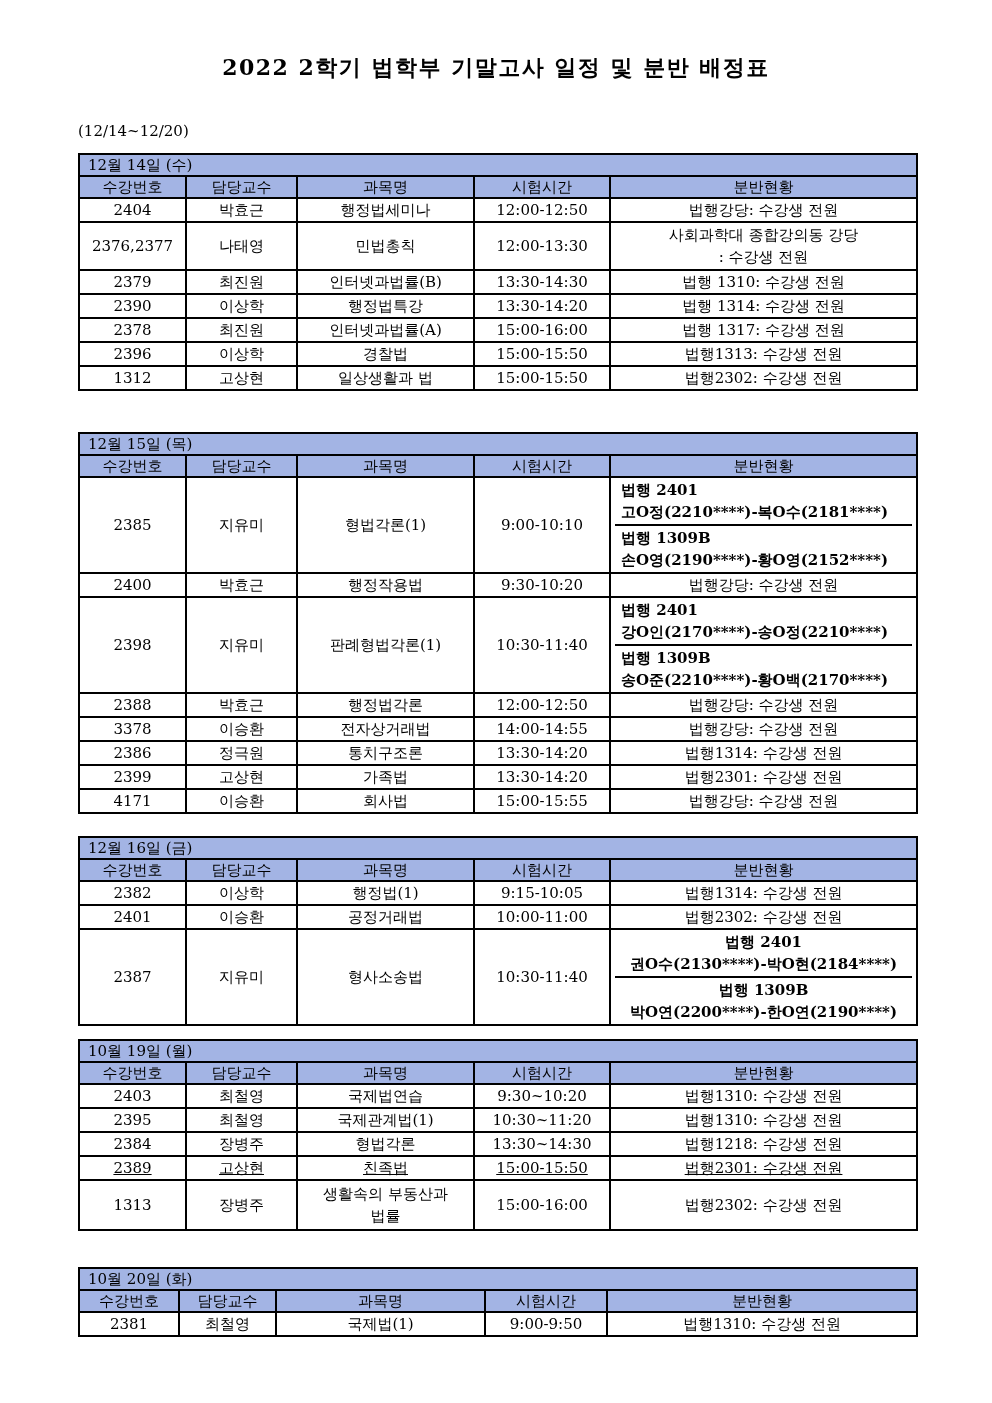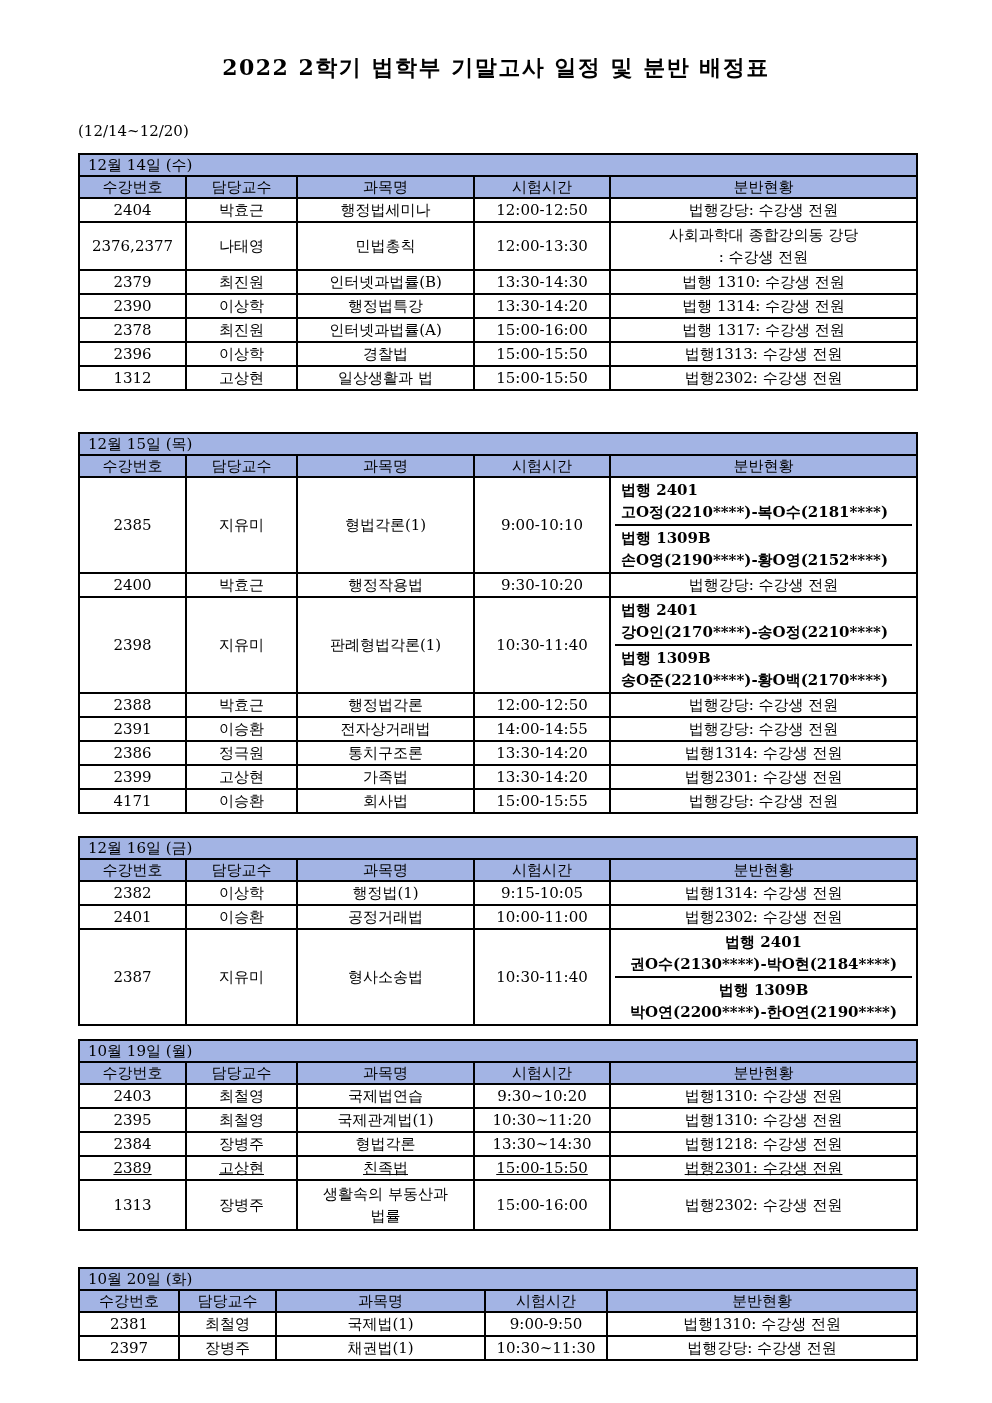--- a/index.html
+++ b/index.html
@@ -191,21 +191,21 @@
             <td class="split left"><div class="subcell"><div class="line">법행 2401</div><div class="line">강O인(2170****)-송O정(2210****)</div></div><div class="subcell"><div class="line">법행 1309B</div><div class="line">송O준(2210****)-황O백(2170****)</div></div></td>
           </tr>
           <tr style="height: 22px;">
             <td>2388</td>
             <td>박효근</td>
             <td>행정법각론</td>
             <td>12:00-12:50</td>
             <td>법행강당: 수강생 전원</td>
           </tr>
           <tr style="height: 22px;">
-            <td>2391</td>
+            <td>3378</td>
             <td>이승환</td>
             <td>전자상거래법</td>
             <td>14:00-14:55</td>
             <td>법행강당: 수강생 전원</td>
           </tr>
           <tr style="height: 22px;">
             <td>2386</td>
             <td>정극원</td>
             <td>통치구조론</td>
             <td>13:30-14:20</td>
@@ -345,23 +345,16 @@
             <td>시험시간</td>
             <td>분반현황</td>
           </tr>
           <tr style="height: 22px;">
             <td>2381</td>
             <td>최철영</td>
             <td>국제법(1)</td>
             <td>9:00-9:50</td>
             <td>법행1310: 수강생 전원</td>
           </tr>
-          <tr style="height: 22px;">
-            <td>2397</td>
-            <td>장병주</td>
-            <td>채권법(1)</td>
-            <td>10:30~11:30</td>
-            <td>법행강당: 수강생 전원</td>
-          </tr>
         </tbody>
       </table>
     </div>
 </div>
 
 </body></html>

